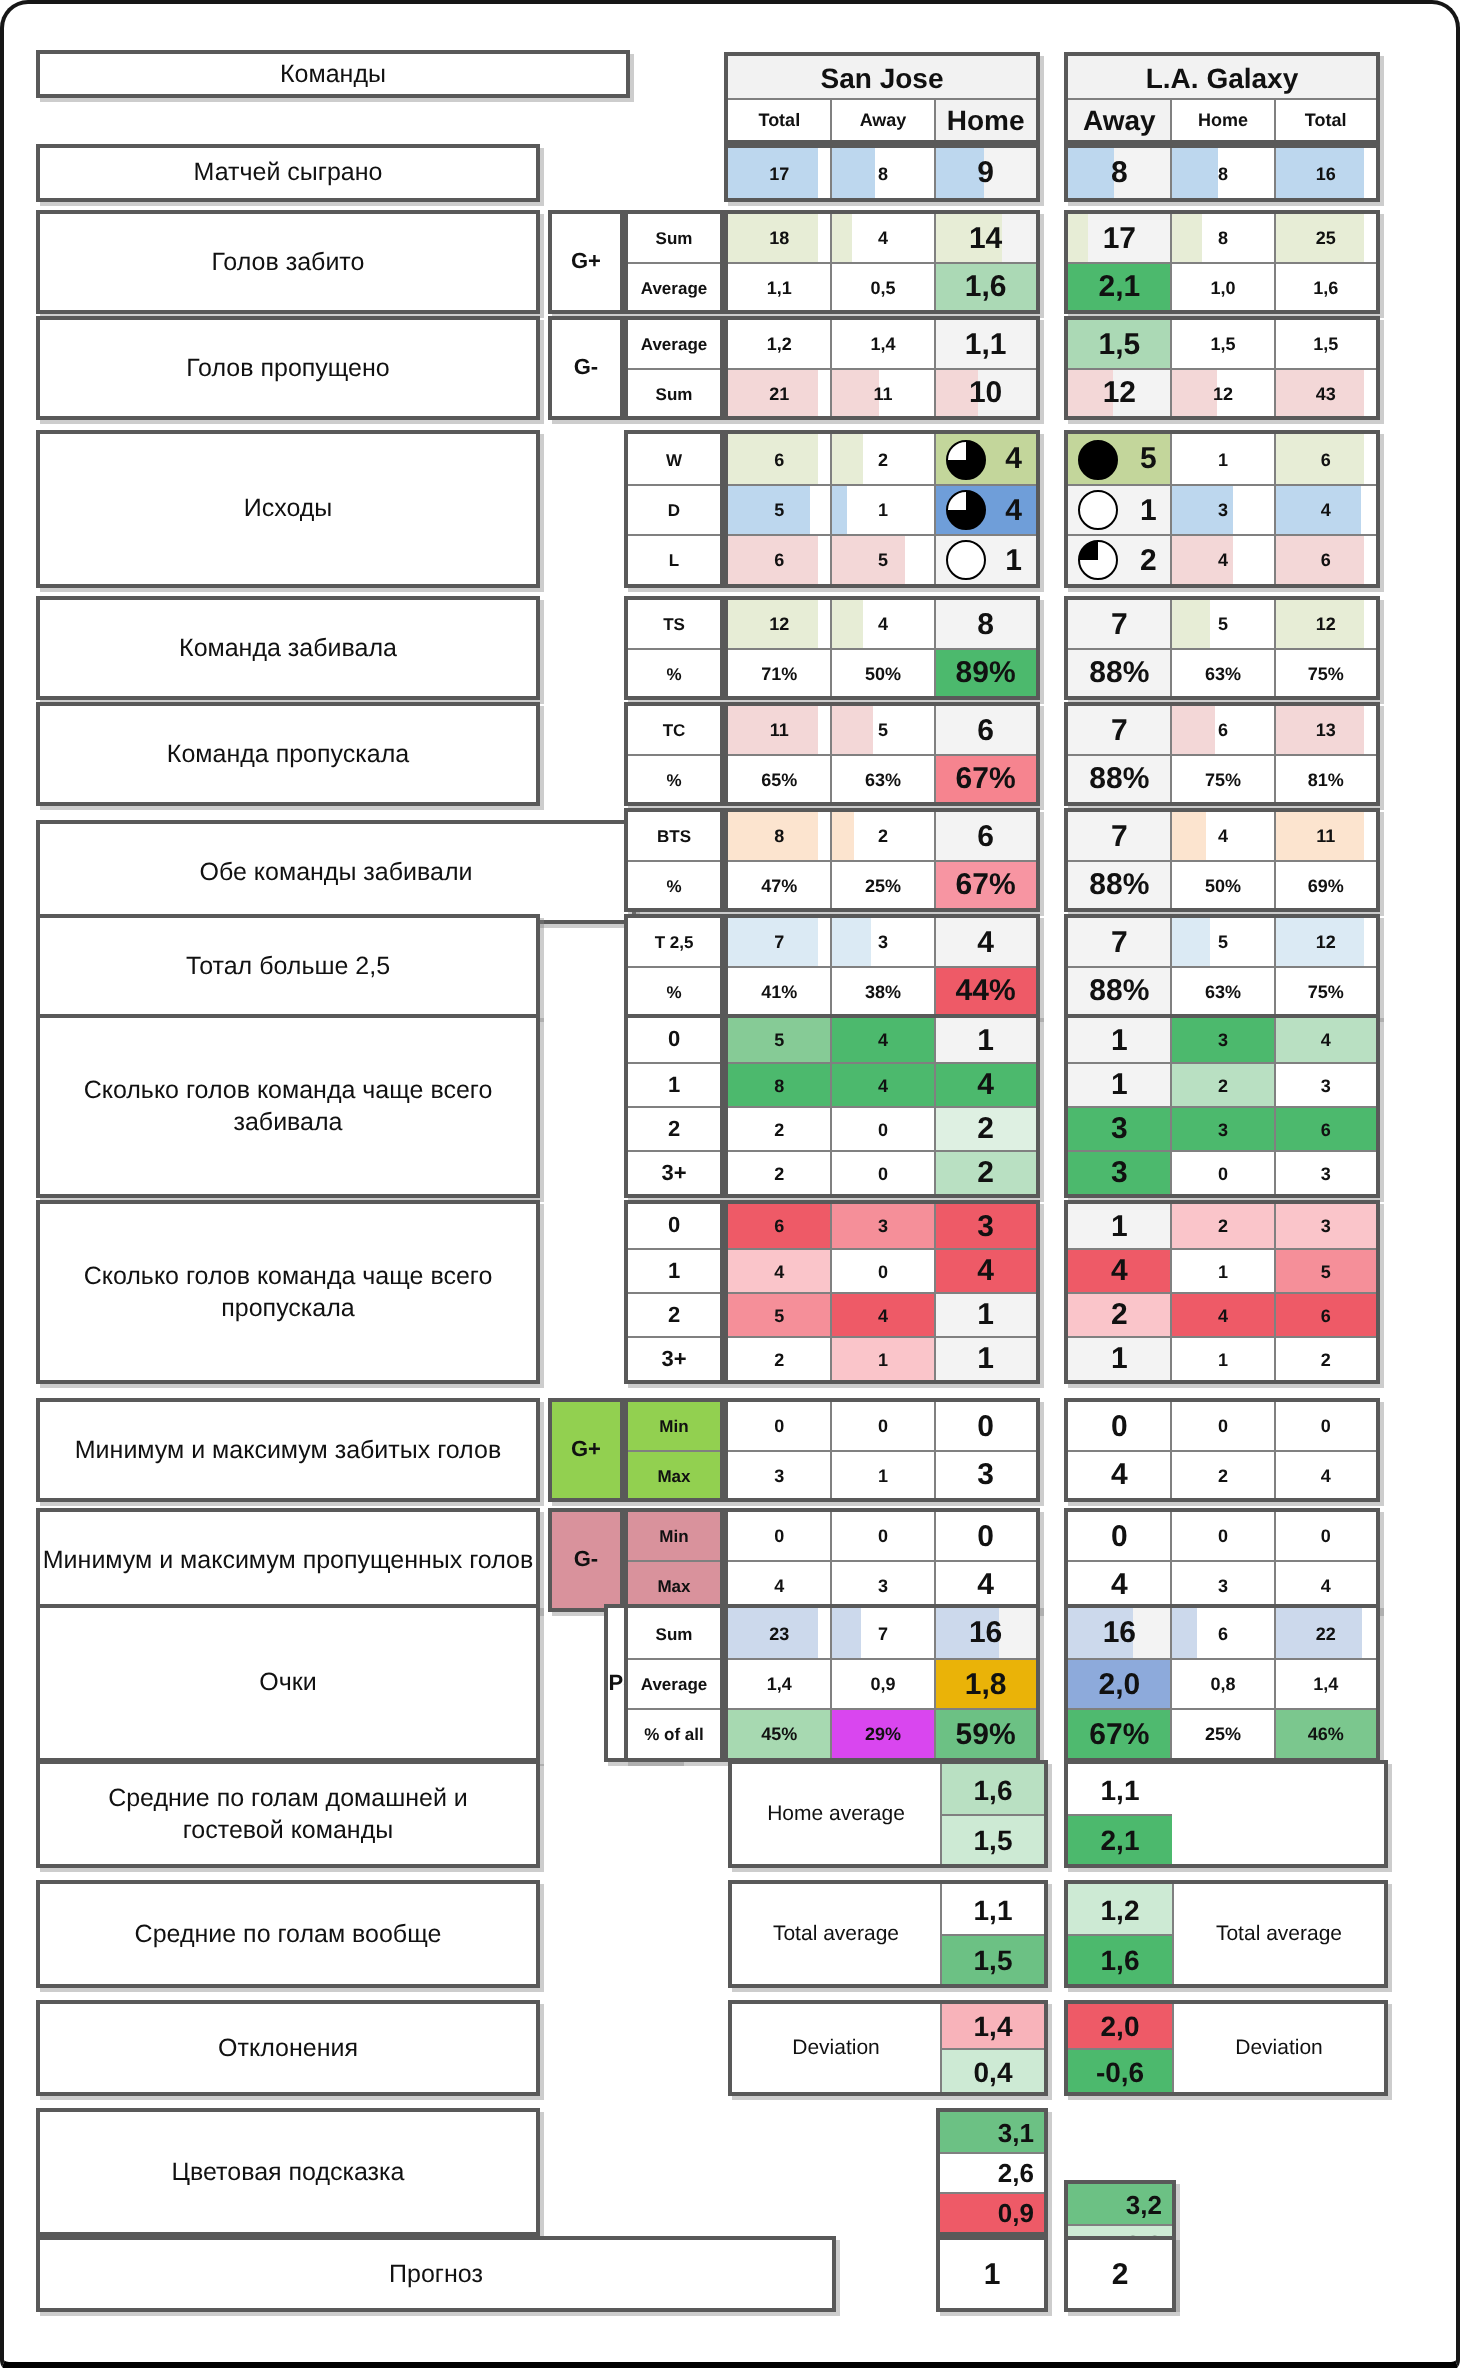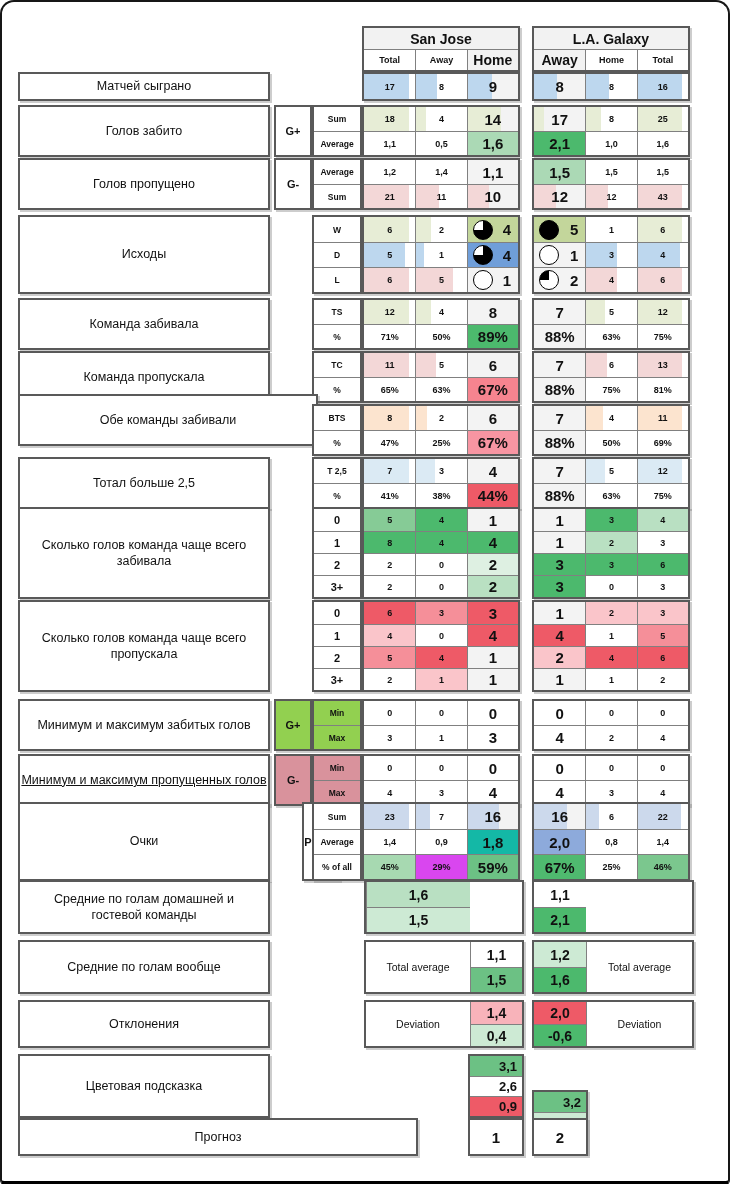--- a/index.html
+++ b/index.html
@@ -2,21 +2,21 @@
 <html><head>
 <meta charset="utf-8">
 <style>
   html,body{margin:0;padding:0;background:#fff;font-family:"Liberation Sans",sans-serif;color:#111;}
   .frame{position:relative;width:726px;height:1179px;margin:0;border:2px solid #161616;
          border-bottom:5px solid #000;border-radius:14px 14px 6px 6px;overflow:hidden;background:#fff;}
   .abs{position:absolute;box-sizing:border-box;}
   .bbox{border:2px solid #595959;background:#fff;box-shadow:2px 2px 0 rgba(130,130,130,.4);}
   .lbox{display:flex;align-items:center;justify-content:center;text-align:center;
         font-size:12.5px;line-height:1.3;padding:0 8px;}
-  .clip{white-space:nowrap;overflow:hidden;padding:0 8px;text-decoration:underline;}
+  .clip{white-space:nowrap;overflow:hidden;padding:0 8px;}
   .keybox{display:flex;align-items:center;justify-content:center;font-size:11px;font-weight:600;}
   .subcol{display:grid;}
   .subcell{display:flex;align-items:center;justify-content:center;font-size:8.5px;font-weight:600;}
   .subcell.big{font-size:11px;font-weight:700;}
   .grid3{display:grid;grid-template-columns:repeat(3,1fr);}
   .cell{display:flex;align-items:center;justify-content:center;font-size:9px;font-weight:600;
         background:#fff;overflow:hidden;}
   .cell.emph{font-size:15px;font-weight:700;background:#f3f3f3;}
   .cell.wh{background:#fff;}
   .bl{border-left:1px solid #808080;}
@@ -41,20 +41,21 @@
   .vstack{display:grid;}
   .bigval{display:flex;align-items:center;justify-content:center;font-size:14px;font-weight:700;}
   .bigval.ralign{justify-content:flex-end;padding-right:5px;}
   .fcast{display:flex;align-items:center;justify-content:center;font-size:15px;font-weight:700;}
 </style>
 </head>
 <body>
 
 <div class="frame">
 
+  <div class="abs bbox lbox" style="left:16px;top:23px;width:297px;height:24px;">Команды</div>
 
   <div class="abs bbox team-hdr" style="left:360px;top:24px;width:158px;height:46px;">
     <div class="t-title">San Jose</div>
     <div class="t-cols">
       <div class="t-col">Total</div>
       <div class="t-col bl">Away</div>
       <div class="t-col bl emph">Home</div>
     </div>
   </div>
 
@@ -207,21 +208,21 @@
         <div class="cell bl bt emph" style="background: rgb(246, 132, 143);">67%</div>
       </div>
       <div class="abs bbox grid3" style="grid-template-rows: repeat(2, 1fr); left: 530px; top: 349px; width: 158px; height: 52px;">
         <div class="cell emph">7</div>
         <div class="cell bl" style="background: linear-gradient(to right, rgb(243, 215, 215) 42%, rgb(255, 255, 255) 42%);">6</div>
         <div class="cell bl" style="background: linear-gradient(to right, rgb(243, 215, 215) 88%, rgb(255, 255, 255) 88%);">13</div>
         <div class="cell bt emph">88%</div>
         <div class="cell bl bt">75%</div>
         <div class="cell bl bt">81%</div>
       </div>
-      <div class="abs bbox lbox" style="left: 16px; top: 392px; width: 300px; height: 52px;">Обе команды забивали</div>
+      <div class="abs bbox lbox" style="left: 16px; top: 408px; width: 300px; height: 52px;">Обе команды забивали</div>
       <div class="abs bbox subcol" style="grid-template-rows: repeat(2, 1fr); left: 310px; top: 402px; width: 50px; height: 52px;">
         <div class="subcell">BTS</div>
         <div class="subcell bt">%</div>
       </div>
       <div class="abs bbox grid3" style="grid-template-rows: repeat(2, 1fr); left: 360px; top: 402px; width: 158px; height: 52px;">
         <div class="cell" style="background: linear-gradient(to right, rgb(252, 228, 207) 88%, rgb(255, 255, 255) 88%);">8</div>
         <div class="cell bl" style="background: linear-gradient(to right, rgb(252, 228, 207) 22%, rgb(255, 255, 255) 22%);">2</div>
         <div class="cell bl emph">6</div>
         <div class="cell bt">47%</div>
         <div class="cell bl bt">25%</div>
@@ -376,38 +377,39 @@
         <div class="subcell">Sum</div>
         <div class="subcell bt">Average</div>
         <div class="subcell bt">% of all</div>
       </div>
       <div class="abs bbox grid3" style="grid-template-rows: repeat(3, 1fr); left: 360px; top: 800px; width: 158px; height: 79px;">
         <div class="cell" style="background: linear-gradient(to right, rgb(204, 217, 236) 88%, rgb(255, 255, 255) 88%);">23</div>
         <div class="cell bl" style="background: linear-gradient(to right, rgb(204, 217, 236) 28%, rgb(255, 255, 255) 28%);">7</div>
         <div class="cell bl emph" style="background: linear-gradient(to right, rgb(204, 217, 236) 63%, rgb(243, 243, 243) 63%);">16</div>
         <div class="cell bt">1,4</div>
         <div class="cell bl bt">0,9</div>
-        <div class="cell bl bt emph" style="background: #14b8a6;">1,8</div>
+        <div class="cell bl bt emph" style="background: #eab308;">1,8</div>
         <div class="cell bt" style="background: rgb(167, 217, 177);">45%</div>
         <div class="cell bl bt" style="background: #d946ef;">29%</div>
         <div class="cell bl bt emph" style="background: rgb(108, 193, 132);">59%</div>
       </div>
       <div class="abs bbox grid3" style="grid-template-rows: repeat(3, 1fr); left: 530px; top: 800px; width: 158px; height: 79px;">
         <div class="cell emph" style="background: linear-gradient(to right, rgb(204, 217, 236) 64%, rgb(243, 243, 243) 64%);">16</div>
         <div class="cell bl" style="background: linear-gradient(to right, rgb(204, 217, 236) 25%, rgb(255, 255, 255) 25%);">6</div>
         <div class="cell bl" style="background: linear-gradient(to right, rgb(204, 217, 236) 86%, rgb(255, 255, 255) 86%);">22</div>
         <div class="cell bt emph" style="background: rgb(141, 170, 219);">2,0</div>
         <div class="cell bl bt">0,8</div>
         <div class="cell bl bt">1,4</div>
         <div class="cell bt emph" style="background: rgb(79, 186, 111);">67%</div>
         <div class="cell bl bt">25%</div>
         <div class="cell bl bt" style="background: rgb(123, 199, 142);">46%</div>
       </div>
       <div class="abs bbox lbox" style="left: 16px; top: 878px; width: 252px; height: 54px; text-align: center;">Средние по голам домашней и гостевой команды</div>
       <div class="abs bbox midbox" style="grid-template-columns: 104px 52px; left: 362px; top: 878px; width: 160px; height: 54px;">
+        <div class="midlabel">Home average</div>
         <div class="vstack bl" style="grid-template-rows: repeat(2, 1fr);">
           <div class="bigval" style="background: rgb(185, 224, 194);">1,6</div>
           <div class="bigval bt" style="background: rgb(205, 234, 212);">1,5</div>
         </div>
       </div>
       <div class="abs bbox midbox" style="grid-template-columns: 52px 106px; left: 530px; top: 878px; width: 162px; height: 54px;">
         <div class="vstack" style="grid-template-rows: repeat(2, 1fr);">
           <div class="bigval">1,1</div>
           <div class="bigval bt" style="background: rgb(76, 185, 109);">2,1</div>
         </div>

